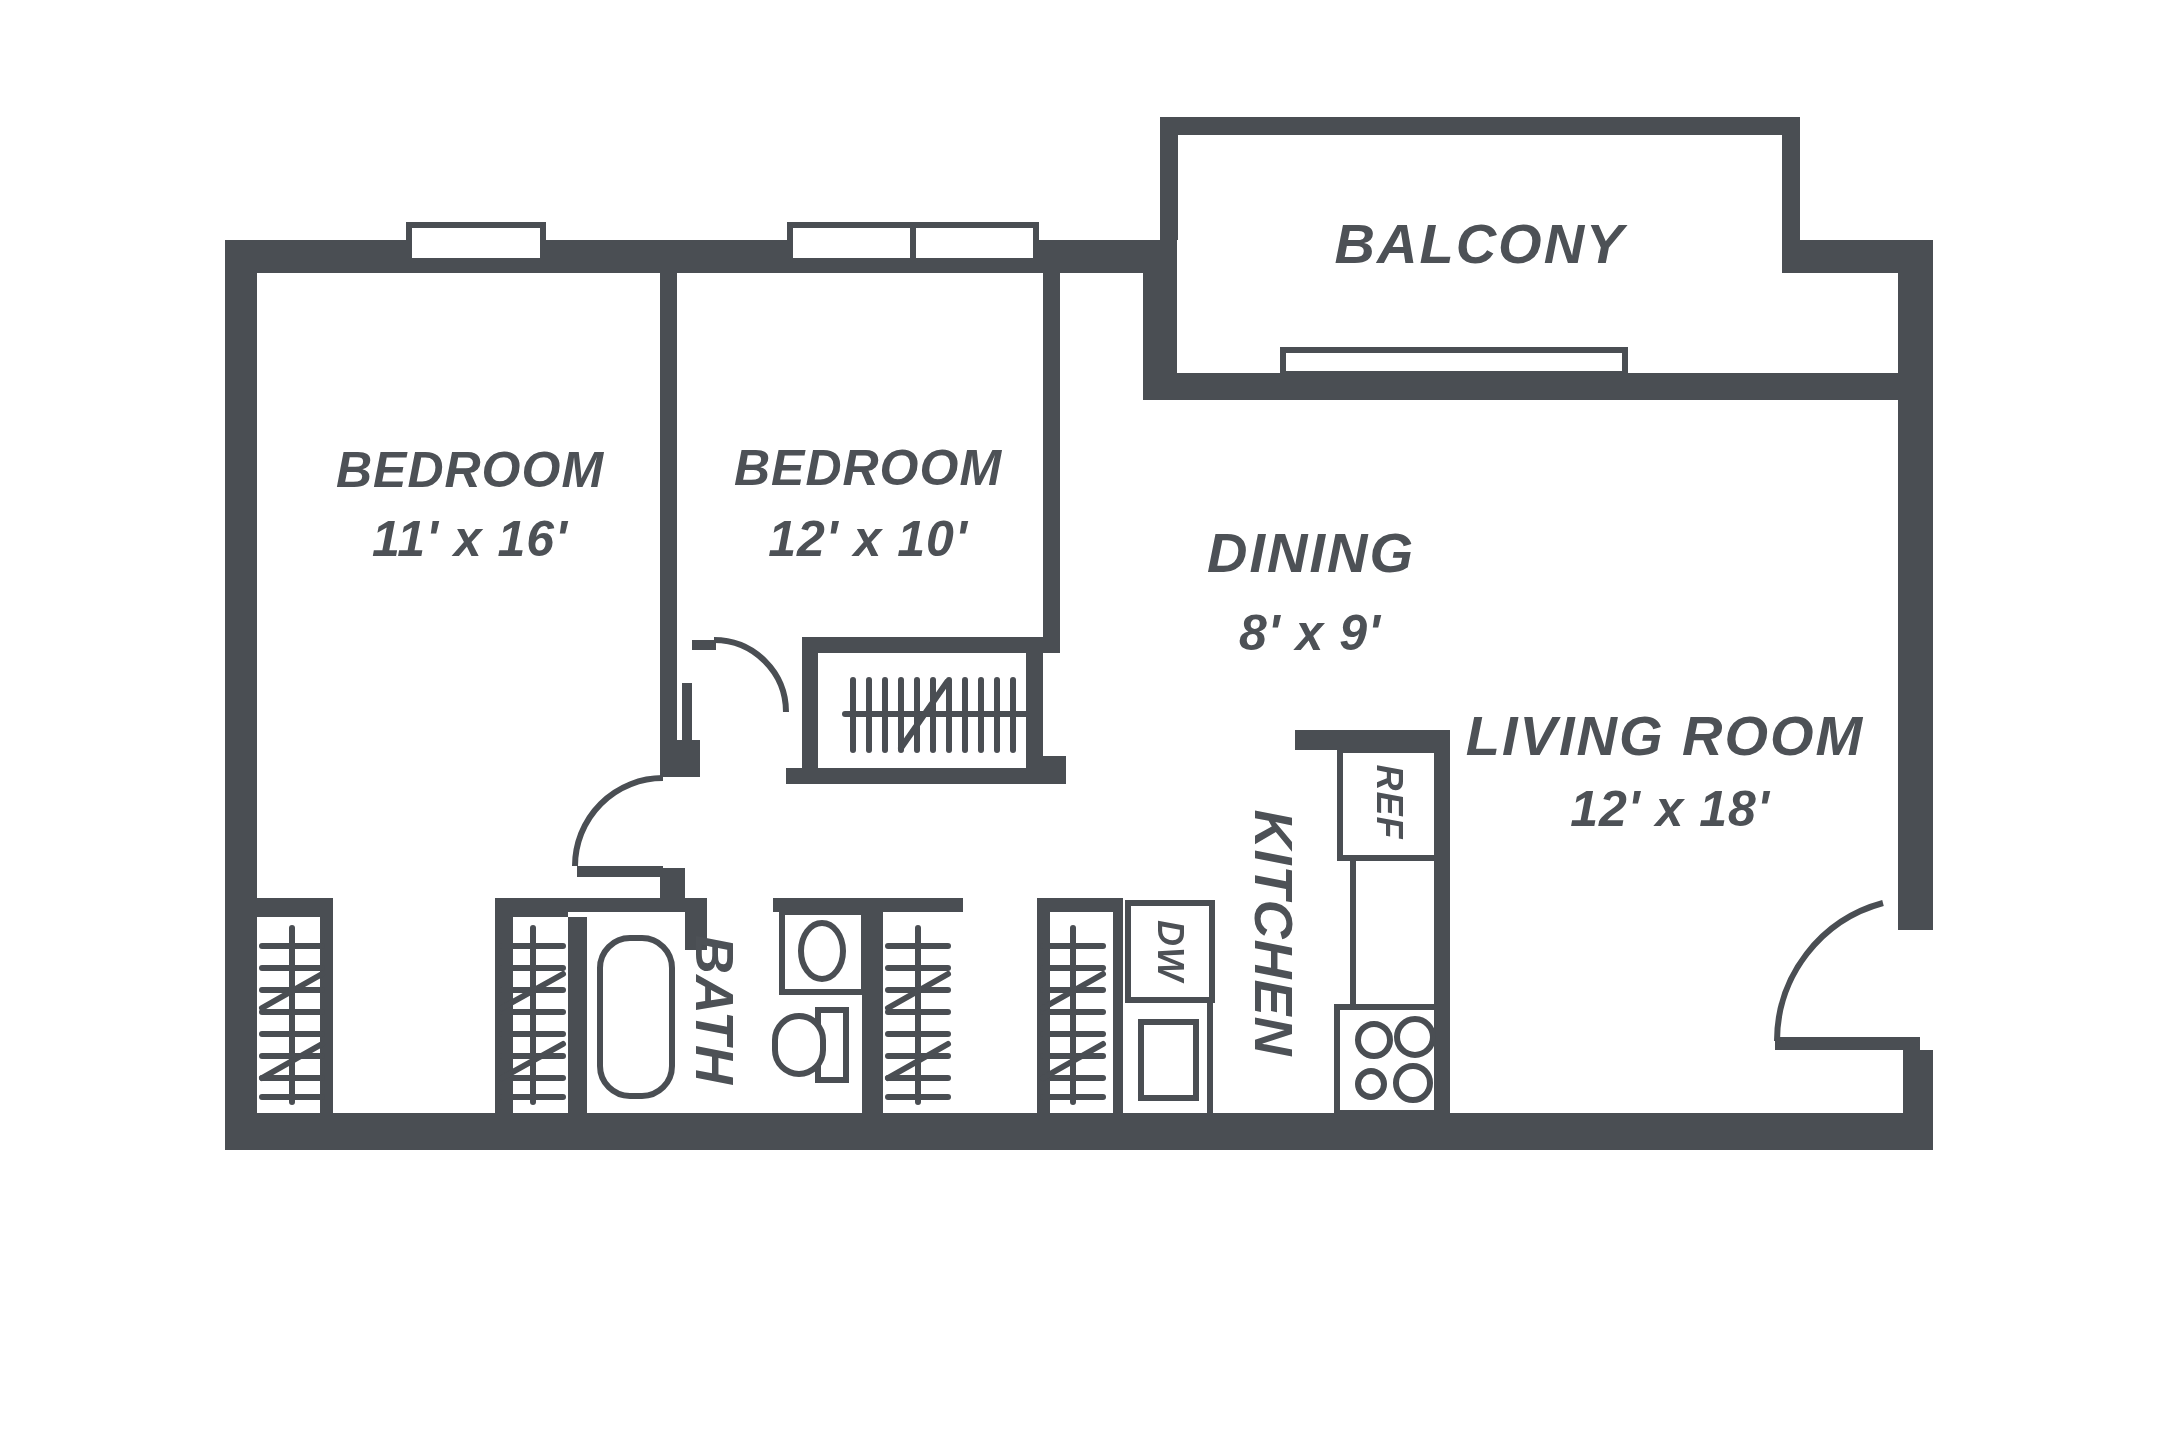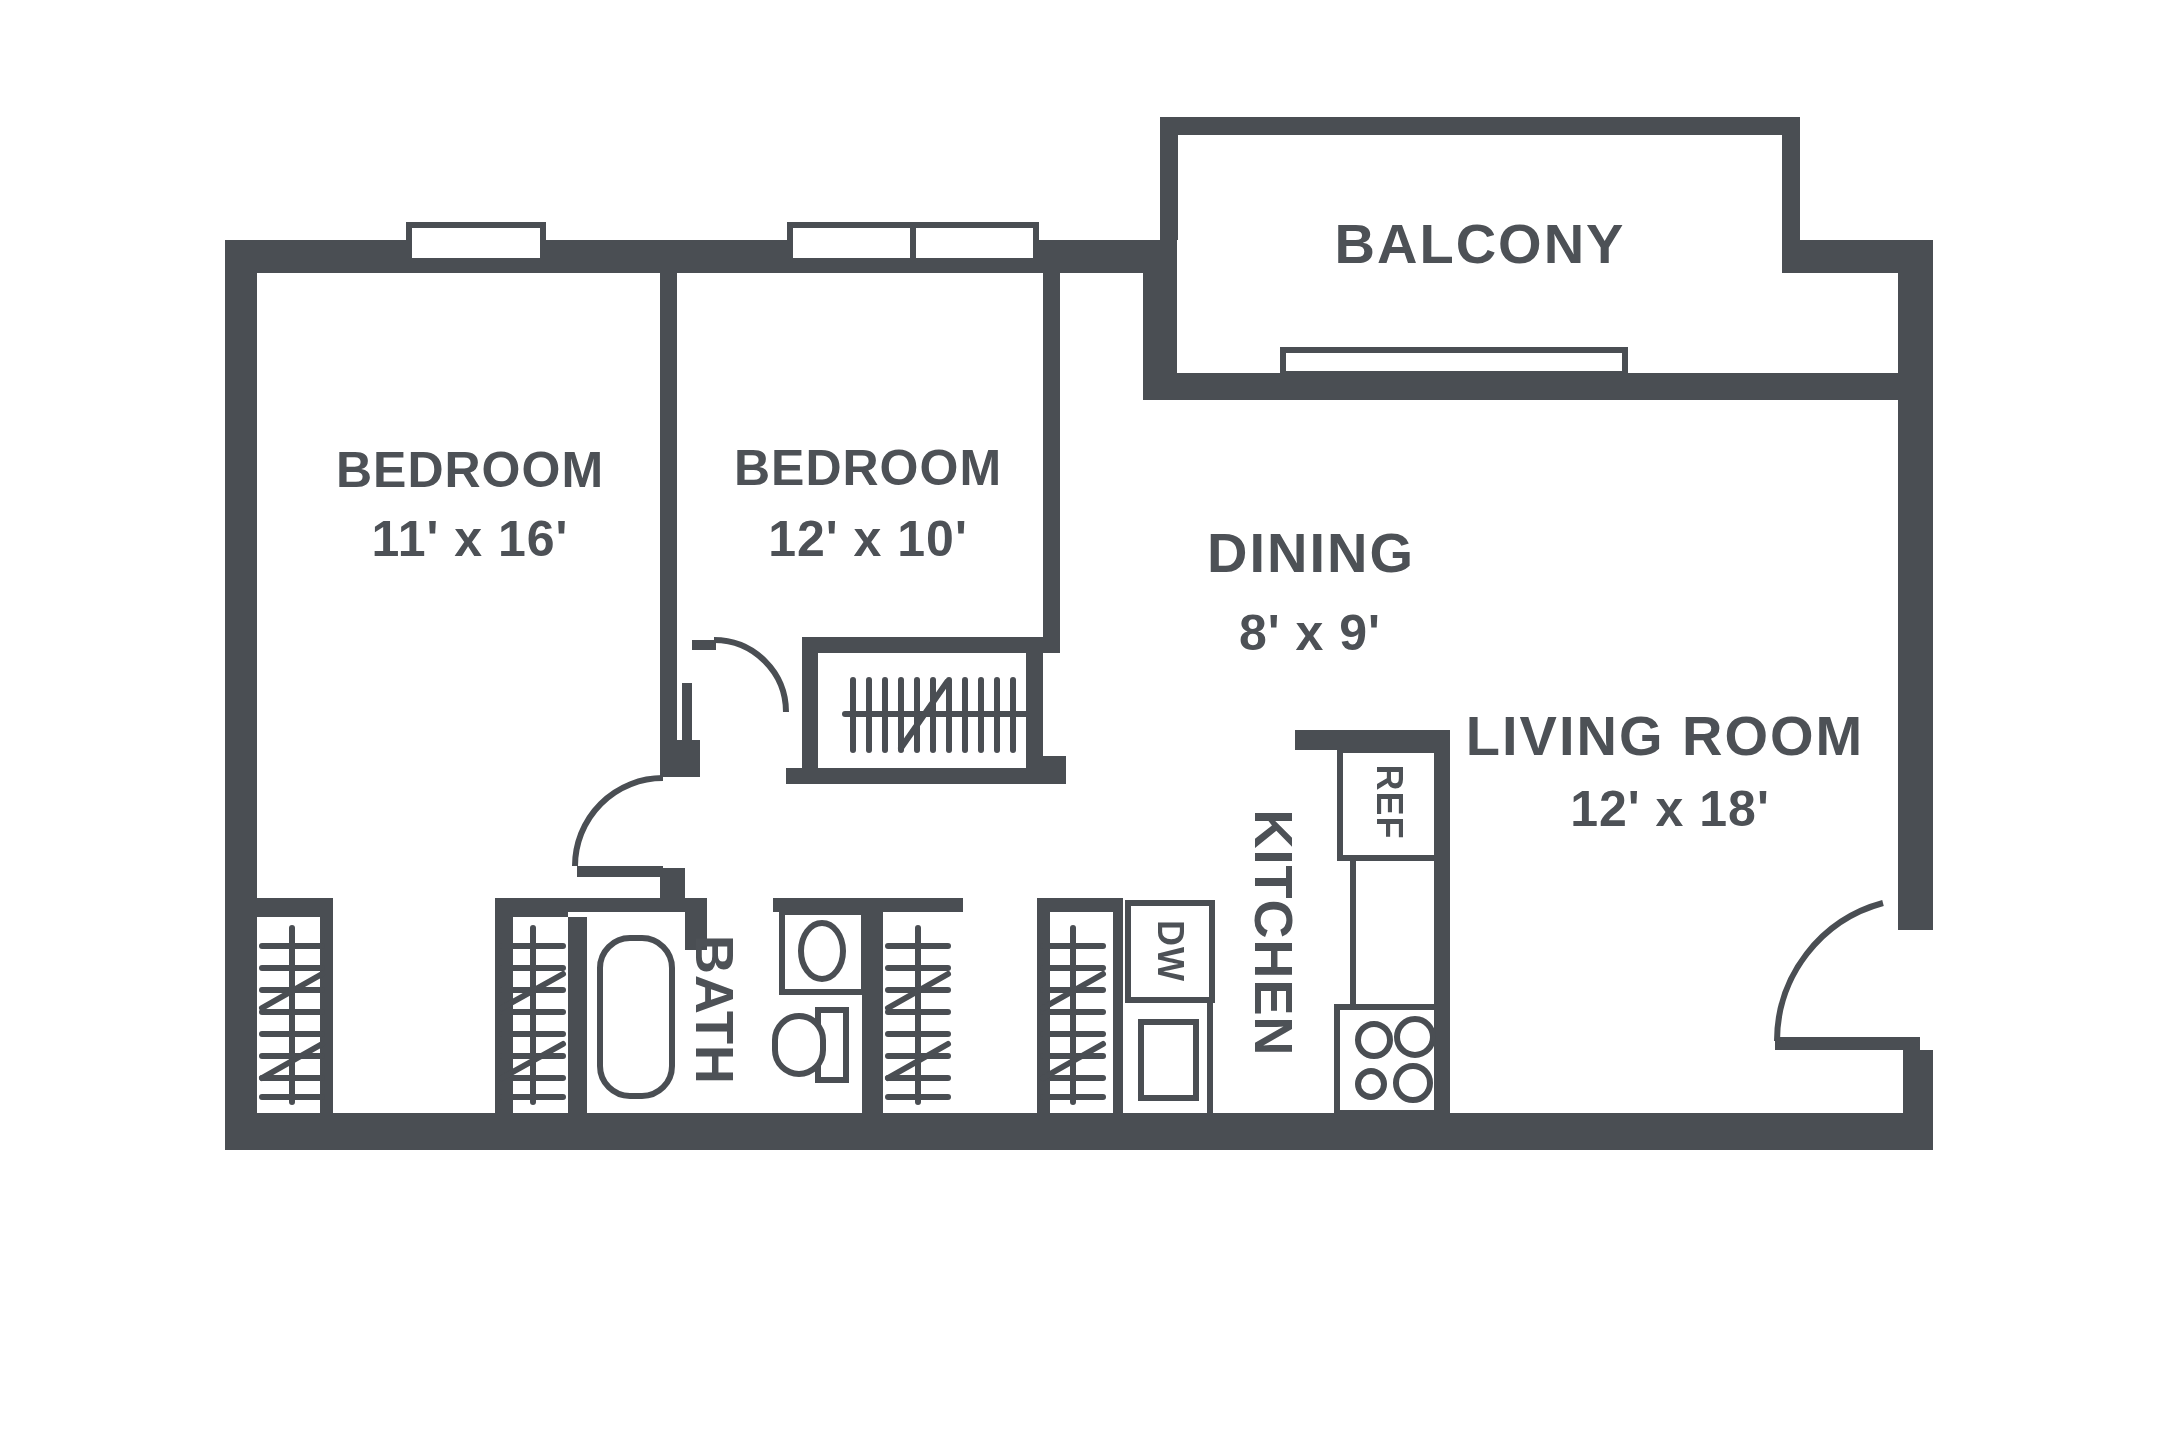--- a/index.html
+++ b/index.html
@@ -1,16 +1,16 @@
 <!DOCTYPE html>
 <html><head>
 <meta charset="utf-8">
 <style>
   html,body{margin:0;padding:0;background:#ffffff;}
-  .stage{width:2160px;height:1440px;position:relative;background:#ffffff;}
+  .stage{width:2160px;height:1440px;position:relative;background:#ffffff;font-style:italic;}
   svg{display:block;}
   text{
     font-family:"Liberation Sans",sans-serif;
     font-weight:bold;
   }
   .room-label{font-size:56px;letter-spacing:2px;}
   .room-dims{font-size:50px;letter-spacing:1px;}
   .bedroom-label{font-size:50px;letter-spacing:1px;}
   .vert-label{font-size:54px;letter-spacing:1px;}
   .appliance-label{font-size:36px;letter-spacing:1px;}

